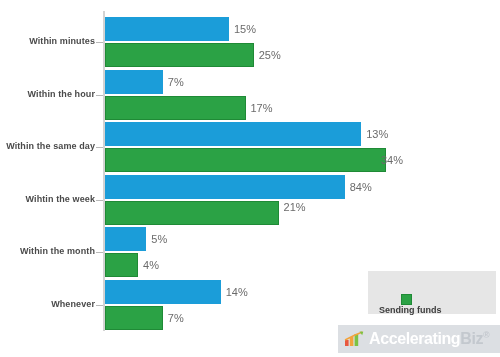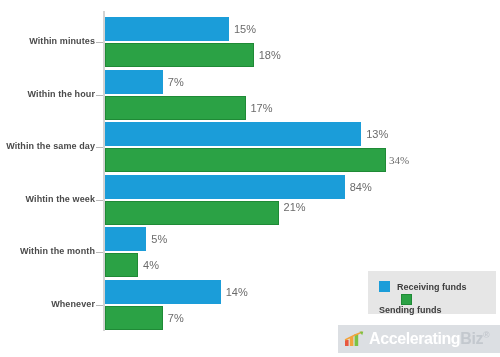--- a/index.html
+++ b/index.html
@@ -158,37 +158,37 @@
 
   <div class="plot">
     <div class="axis-line"></div>
     <div id="rows">
         <div class="cat-row" style="top: 0px;">
           <div class="cat-label" style="top: 36px;">Within minutes</div>
           <div class="cat-tick" style="top: 42px;"></div>
           <div class="bar bar-receiving" style="top: 17px; width: 123.971px;"></div>
           <div class="bar-value" style="left: 233.971px; top: 23px;">15%</div>
           <div class="bar bar-sending" style="top: 43px; width: 148.765px;"></div>
-          <div class="bar-value" style="left: 258.765px; top: 49px;">18%</div>
+          <div class="bar-value" style="left: 258.765px; top: 49px;">25%</div>
         </div>
         <div class="cat-row" style="top: 0px;">
           <div class="cat-label" style="top: 88.6px;">Within the hour</div>
           <div class="cat-tick" style="top: 94.6px;"></div>
           <div class="bar bar-receiving" style="top: 69.6px; width: 57.8529px;"></div>
           <div class="bar-value" style="left: 167.853px; top: 75.6px;">7%</div>
           <div class="bar bar-sending" style="top: 95.6px; width: 140.5px;"></div>
           <div class="bar-value" style="left: 250.5px; top: 101.6px;">17%</div>
         </div>
         <div class="cat-row" style="top: 0px;">
           <div class="cat-label" style="top: 141.2px;">Within the same day</div>
           <div class="cat-tick" style="top: 147.2px;"></div>
           <div class="bar bar-receiving" style="top: 122.2px; width: 256.206px;"></div>
           <div class="bar-value" style="left: 366.206px; top: 128.2px;">13%</div>
           <div class="bar bar-sending" style="top: 148.2px; width: 281px;"></div>
-          <div class="bar-value" style="left: 389px; top: 154.2px; font-family: Liberation Serif, serif;">34%</div>
+          <div class="bar-value" style="left: 381px; top: 154.2px;">34%</div>
         </div>
         <div class="cat-row" style="top: 0px;">
           <div class="cat-label" style="top: 193.8px;">Wihtin the week</div>
           <div class="cat-tick" style="top: 199.8px;"></div>
           <div class="bar bar-receiving" style="top: 174.8px; width: 239.676px;"></div>
           <div class="bar-value" style="left: 349.676px; top: 180.8px;">84%</div>
           <div class="bar bar-sending" style="top: 200.8px; width: 173.559px;"></div>
           <div class="bar-value" style="left: 283.559px; top: 201px;">21%</div>
         </div>
         <div class="cat-row" style="top: 0px;">
@@ -204,24 +204,20 @@
           <div class="cat-tick" style="top: 305px;"></div>
           <div class="bar bar-receiving" style="top: 280px; width: 115.706px;"></div>
           <div class="bar-value" style="left: 225.706px; top: 286px;">14%</div>
           <div class="bar bar-sending" style="top: 306px; width: 57.8529px;"></div>
           <div class="bar-value" style="left: 167.853px; top: 312px;">7%</div>
         </div>
       </div>
   </div>
 
   <div class="legend">
-    <div class="legend-item" style="top:9px;">
-      <span class="legend-swatch" style="background:#1b9dd9;border:1px solid #1b9dd9;"></span>
-      <span class="legend-label">Receiving funds</span>
-    </div>
     <div class="legend-item" style="top:23px;flex-direction:column;">
       <span class="legend-swatch" style="background:#2ba245;border:1px solid #1f8a36;"></span>
       <span class="legend-label">Sending funds</span>
     </div>
   </div>
 
   <div class="logo-bar">
     <span class="logo-mark">
       <svg width="20" height="16" viewBox="0 0 20 16">
         <rect x="1" y="9" width="3.6" height="6" fill="#e8573f"></rect>

